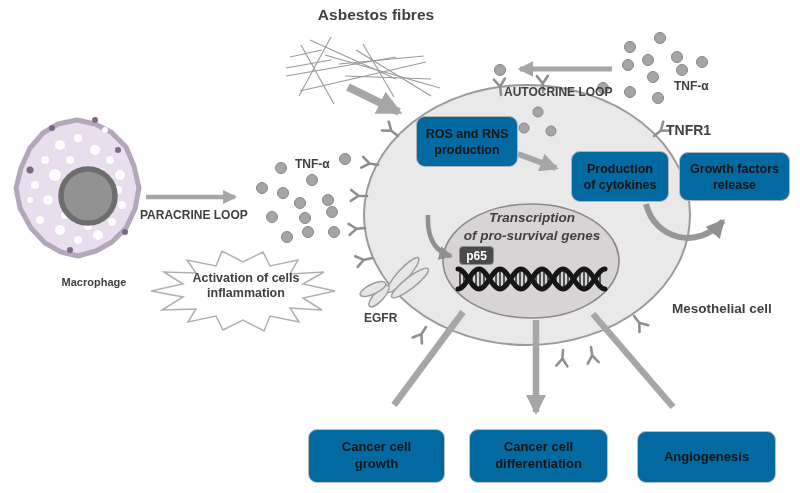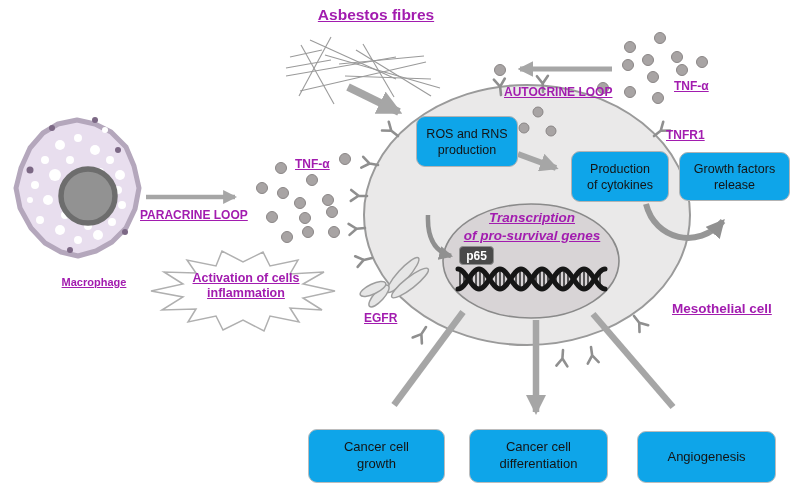--- a/index.html
+++ b/index.html
@@ -1,23 +1,23 @@
 <!DOCTYPE html>
 <html><head>
 <meta charset="utf-8">
 <style>
   html,body{margin:0;padding:0;background:#fff;}
   #stage{position:relative;width:800px;height:493px;background:#ffffff;overflow:hidden;
          font-family:"Liberation Sans",sans-serif;}
   #layer-svg{position:absolute;left:0;top:0;width:800px;height:493px;}
-  .lbl{position:absolute;font-weight:bold;color:#a21caf;white-space:pre-line;line-height:1.2;text-decoration:underline;}
+  .lbl{position:absolute;font-weight:bold;color:#404040;white-space:pre-line;line-height:1.2;}
   .center{text-align:center;}
-  .box{position:absolute;background:#0ea5e9;border:1.6px solid #b3b3b3;border-radius:9px;
+  .box{position:absolute;background:#0369a1;border:1.6px solid #b3b3b3;border-radius:9px;
        display:flex;align-items:center;justify-content:center;text-align:center;
-       font-weight:normal;font-size:12.5px;line-height:1.28;color:#141414;white-space:pre-line;}
+       font-weight:bold;font-size:12.5px;line-height:1.28;color:#141414;white-space:pre-line;}
   .outcome{font-size:13px;border-color:#bcbcbc;}
   .italic{font-style:italic;}
   #p65-badge{position:absolute;left:459px;top:246px;width:33px;height:17px;background:#4a4a4a;
        border:1.5px solid #8f8f8f;border-radius:4px;color:#ffffff;font-weight:bold;font-size:12px;
        display:flex;align-items:center;justify-content:center;}
 </style>
 </head>
 <body>
 
 <div id="stage">
@@ -202,21 +202,21 @@
   <div class="lbl center" style="left:28px;top:276px;width:132px;font-size:11px;">Macrophage</div>
 
   <div class="lbl" style="left:140px;top:208px;font-size:12px;">PARACRINE LOOP</div>
 
   <div class="lbl" style="left:504px;top:45px;font-size:12px;margin-top:40px;">AUTOCRINE LOOP</div>
 
   <div class="lbl" style="left:295px;top:157px;font-size:12px;">TNF-α</div>
 
   <div class="lbl" style="left:674px;top:79px;font-size:12px;">TNF-α</div>
 
-  <div class="lbl" style="left:666px;top:128px;font-size:12px;">TNFR1</div>
+  <div class="lbl" style="left:666px;top:122px;font-size:14px;">TNFR1</div>
 
   <div class="lbl" style="left:364px;top:311px;font-size:12px;">EGFR</div>
 
   <div class="lbl" style="left:672px;top:301px;font-size:13.5px;">Mesothelial cell</div>
 
   <div class="lbl center" style="left:170px;top:271px;width:152px;font-size:12.5px;">Activation of cells
 inflammation</div>
 
   <div class="box" style="left:416px;top:116px;width:100px;height:49px;">ROS and RNS
 production</div>

